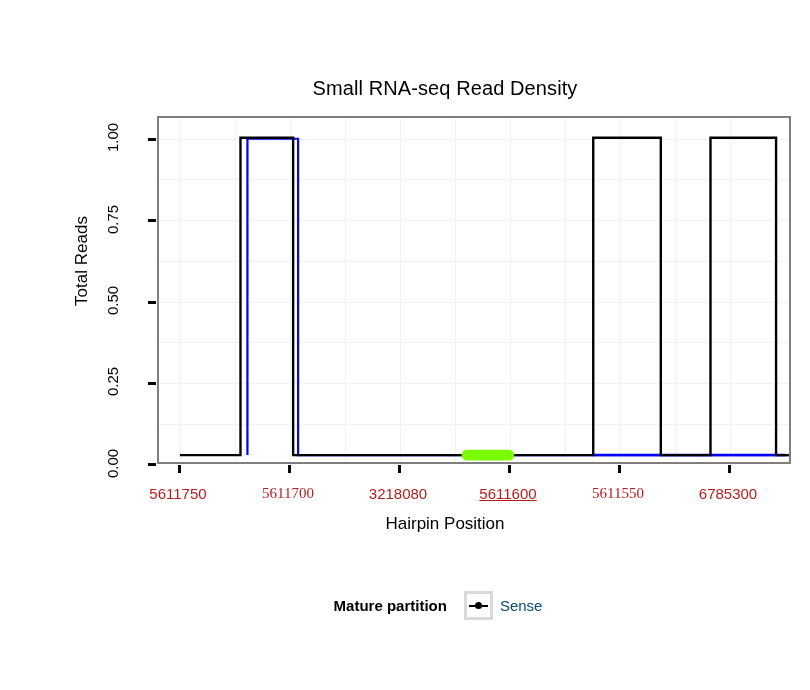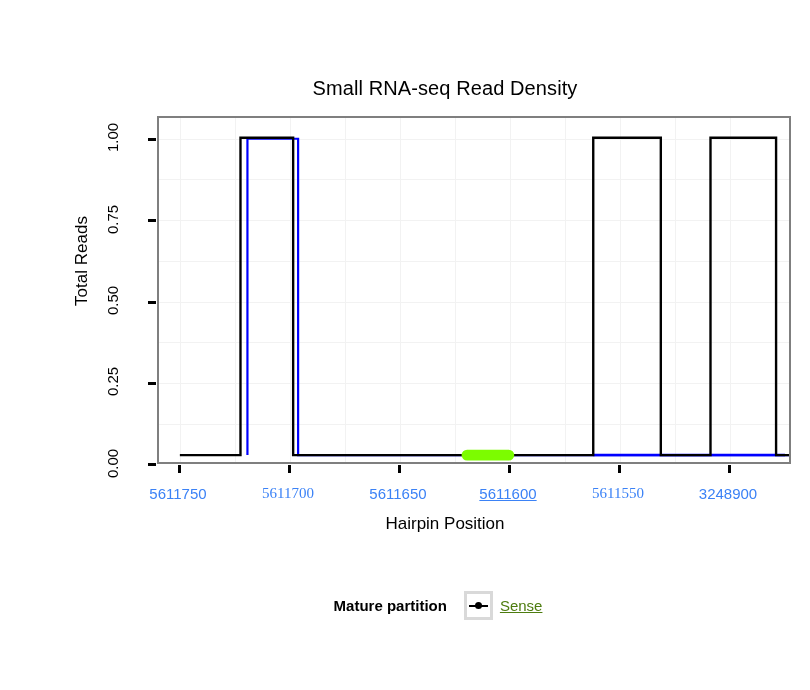--- a/index.html
+++ b/index.html
@@ -67,21 +67,21 @@
     font-size: 15px;
     color: #000;
     white-space: nowrap;
     transform-origin: 50% 50%;
     transform: rotate(-90deg);
     text-align: center;
   }
   .xtick-label {
     position: absolute;
     font-size: 15px;
-    color: #3b82f6;
+    color: #b91c1c;
     white-space: nowrap;
     text-align: center;
     top: 474px;
   }
   .tick-mark {
     position: absolute;
     background: #000000;
   }
   .tick-mark.y { width: 8px; height: 3px; left: 108px; }
   .tick-mark.x { height: 8px; width: 3px; top: 454px; }
@@ -151,24 +151,23 @@
     left: 50%;
     top: 50%;
     width: 7px;
     height: 7px;
     margin-left: -3.5px;
     margin-top: -3.5px;
     border-radius: 50%;
   }
   .legend-label {
     font-size: 15px;
-    color: #4d7c0f;
+    color: #0c4a6e;
     margin-left: 7px;
     white-space: nowrap;
-    text-decoration: underline;
   }
 </style>
 </head>
 <body>
 
 <div id="figure">
 
   <div id="chart-title">Small RNA-seq Read Density</div>
 
   <div id="ylab">Total Reads</div>
@@ -187,24 +186,24 @@
 
   <div class="tick-mark x" style="left: 138px;"></div>
   <div class="tick-mark x" style="left: 248px;"></div>
   <div class="tick-mark x" style="left: 358px;"></div>
   <div class="tick-mark x" style="left: 468px;"></div>
   <div class="tick-mark x" style="left: 578px;"></div>
   <div class="tick-mark x" style="left: 688px;"></div>
 
   <div class="xtick-label" style="left: 88px; width: 100px;">5611750</div>
   <div class="xtick-label" style="left: 198px; width: 100px; font-family: Liberation Serif, serif;">5611700</div>
-  <div class="xtick-label" style="left: 308px; width: 100px;">5611650</div>
+  <div class="xtick-label" style="left: 308px; width: 100px;">3218080</div>
   <div class="xtick-label" style="left: 418px; width: 100px; text-decoration: underline;">5611600</div>
   <div class="xtick-label" style="left: 528px; width: 100px; font-family: Liberation Serif, serif;">5611550</div>
-  <div class="xtick-label" style="left: 638px; width: 100px;">3248900</div>
+  <div class="xtick-label" style="left: 638px; width: 100px;">6785300</div>
 
   <div id="xlab">Hairpin Position</div>
 
   <div id="panel">
 
     <div class="gridline h" style="top: 21px;"></div>
     <div class="gridline h" style="top: 102px;"></div>
     <div class="gridline h" style="top: 184px;"></div>
     <div class="gridline h" style="top: 265px;"></div>
 

